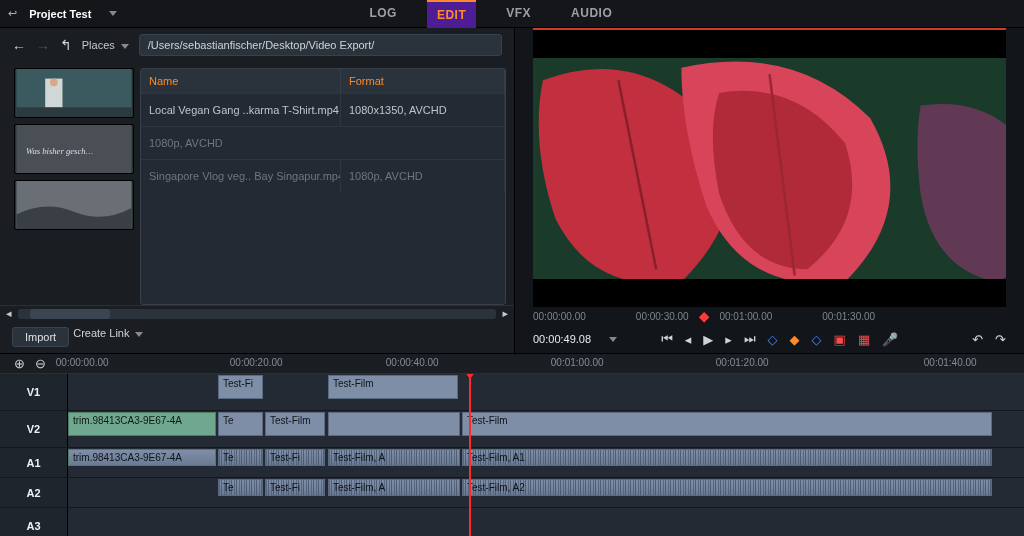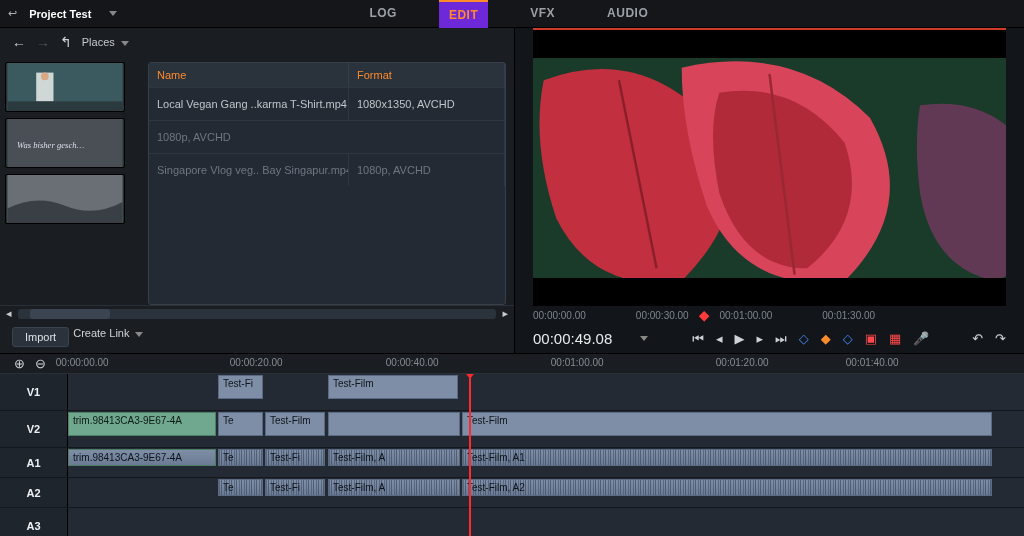--- a/index.html
+++ b/index.html
@@ -1,37 +1,37 @@
 <!DOCTYPE html>
 <html><head>
 <meta charset="utf-8">
 <style>
 html,body{margin:0;padding:0;width:1024px;height:536px;background:#1a1e23;color:#c5c9cc;font-family:Arial,Helvetica,sans-serif;font-size:11px;overflow:hidden}
 *{box-sizing:border-box}
 .topbar{height:28px;background:#141619;display:flex;align-items:center;padding:0 8px;gap:12px;border-bottom:1px solid #000}
 .icon-btn{display:inline-flex;align-items:center;justify-content:center;cursor:pointer;color:#aab0b6}
 .project{font-weight:bold;color:#fff}
 .tri-down{width:0;height:0;border-left:4px solid transparent;border-right:4px solid transparent;border-top:5px solid #888;display:inline-block;margin-left:6px}
-.toptabs{display:flex;gap:32px;margin-left:230px}
+.toptabs{display:flex;gap:20px;margin-left:230px}
 .toptab{color:#9aa0a6;font-size:12px;letter-spacing:0.5px;padding:6px 10px;cursor:pointer;font-weight:bold}
-.toptab.active{color:#ff8a2a;border-top:2px solid #ff8a2a;background:#6d28d9}
+.toptab.active{color:#ff8a2a;border-top:2px solid #ff8a2a;background:#4c1d95}
 .mid{display:flex;height:325px}
 .leftpane{width:515px;background:#1a1e23;display:flex;flex-direction:column;border-right:1px solid #000}
 .subtabs{display:flex;gap:18px;padding:6px 14px 0 80px;height:26px;border-bottom:1px solid #2a2f36}
 .subtab{color:#c5c9cc;font-size:11px;cursor:pointer;padding-bottom:4px}
 .subtab.active{color:#ff8a2a;border-bottom:2px solid #ff8a2a}
 .navrow{display:flex;align-items:center;gap:10px;padding:6px 12px}
 .navarrow{color:#555;font-size:14px}
 .navarrow.on{color:#cfd3d7}
 .pathbox{background:#2a323c;border:1px solid #38414d;border-radius:3px;padding:4px 8px;color:#cfd3d7;flex:1}
 .filearea{display:flex;flex:1;overflow:hidden}
-.thumbcol{width:140px;padding:6px 5px;display:flex;flex-direction:column;gap:6px}
+.thumbcol{width:140px;padding:6px 14px;display:flex;flex-direction:column;gap:6px}
 .thumb{width:120px;height:50px;background:#233;border:1px solid #000;border-radius:2px;position:relative;overflow:hidden}
 .thumb svg{width:100%;height:100%}
-.listcol{flex:1;background:#232a33;margin:6px 8px 0 8px;border:1px solid #373f4a;border-radius:3px;display:flex;flex-direction:column}
+.listcol{flex:1;background:#232a33;margin:6px 8px 0 0;border:1px solid #373f4a;border-radius:3px;display:flex;flex-direction:column}
 .hdr{display:flex;background:#2a323c;color:#ff8a2a;font-weight:normal;font-size:11px}
 .hdr>div{padding:6px 8px;border-right:1px solid #353d48}
 .row{display:flex;border-top:1px solid #2e3640}
 .row>div{padding:10px 8px;color:#bfc5ca;border-right:1px solid #2e3640;white-space:nowrap;overflow:hidden}
 .row.dim>div{color:#6d7681}
 .c1{width:200px}.c2{flex:1}
 .hscroll{height:16px;background:#1a1e23;border-top:1px solid #2a2f36;display:flex;align-items:center;padding:0 6px;justify-content:space-between}
 .scrolltrack{height:10px;background:#2a323c;border-radius:3px;flex:1;margin:0 6px;position:relative}
 .scrollthumb{position:absolute;left:12px;width:80px;height:10px;background:#3b4552;border-radius:3px}
 .btnrow{display:flex;gap:4px;padding:6px 12px}
@@ -41,21 +41,21 @@
 .viewerhdr{height:24px;display:flex;align-items:center;padding:0 16px;gap:10px}
 .redsq{width:14px;height:14px;background:#e03a3a}
 .vtitle{color:#5fa7ff;font-size:11px}
 .viewer{flex:1;margin:0 18px;background:#000;position:relative;border-top:2px solid #d23a2a}
 .viewer .bars{position:absolute;left:0;right:0;height:28px;background:#000}
 .viewer .bars.bot{bottom:0}
 .viewer svg{width:100%;height:100%}
 .timerow{height:18px;display:flex;align-items:center;color:#7e868f;font-size:10px;padding:0 18px;gap:50px}
 .timerow .diamond{color:#ff3a3a;font-size:14px;margin:0 -40px}
 .ctrls{display:flex;align-items:center;gap:12px;padding:6px 18px}
-.tc{color:#e8ebee;font-size:15px;margin-right:10px}
+.tc{color:#e8ebee;font-size:11px;}
 .cicon{color:#cfd3d7;font-size:13px;cursor:pointer}
 .cicon.orange{color:#ff8a2a}
 .cicon.blue{color:#4a8aff}
 .cicon.red{color:#ff4a4a}
 .timeline{height:183px;border-top:1px solid #000;background:#1a1e23;display:flex;flex-direction:column}
 .tl-hdr{display:flex;align-items:center;height:20px;padding-left:14px;gap:10px;border-bottom:1px solid #2a2f36}
 .ruler{flex:1;position:relative;height:20px;color:#868c93;font-size:10px}
 .ruler .tick{position:absolute;top:3px}
 .playhead{position:absolute;top:0;bottom:0;width:2px;background:#ff2a2a;z-index:50}
 .playhead::before{content:"";position:absolute;top:-3px;left:-5px;width:0;height:0;border-left:6px solid transparent;border-right:6px solid transparent;border-top:8px solid #ff2a2a}
@@ -84,20 +84,21 @@
   </div>
 </div>
 
 <div class="mid">
   <div class="leftpane">
     <div class="navrow">
       <span class="navarrow on">←</span>
       <span class="navarrow">→</span>
       <span class="navarrow on">↰</span>
       <span><span>Places</span><span class="tri-down"></span></span>
+      <div class="pathbox">/Users/sebastianfischer/Desktop/Video Export/</div>
     </div>
     <div class="filearea">
       <div class="thumbcol">
         <div class="thumb"><svg viewBox="0 0 120 50">
               <rect width="120" height="50" fill="#3a5a5f"></rect>
               <rect x="30" y="10" width="18" height="30" fill="#cfd8d6"></rect>
               <circle cx="39" cy="14" r="4" fill="#d9a985"></circle>
               <rect x="0" y="40" width="120" height="10" fill="#2a3a3f"></rect>
             </svg></div>
         <div class="thumb"><svg viewBox="0 0 120 50">
@@ -186,21 +187,21 @@
 <div class="timeline">
   <div class="tl-hdr">
     <span class="cicon">⊕</span>
     <span class="cicon">⊖</span>
     <div class="ruler">
       <span class="tick" style="left:0px">00:00:00.00</span>
       <span class="tick" style="left:174px">00:00:20.00</span>
       <span class="tick" style="left:330px">00:00:40.00</span>
       <span class="tick" style="left:495px">00:01:00.00</span>
       <span class="tick" style="left:660px">00:01:20.00</span>
-      <span class="tick" style="left:790px">00:01:40.00</span>
+      <span class="tick" style="left:868px">00:01:40.00</span>
     </div>
   </div>
   <div class="tracks">
     <div class="playhead" style="left:469px"></div>
     <div class="trk">
       <div class="trk-lbl">V1</div>
       <div class="trk-body" id="trk-v1">
           <div class="clip" style="left: 150px; width: 45px;"><span style="position: relative;">Test-Fi</span></div>
           <div class="clip" style="left: 260px; width: 130px;"><span style="position: relative;">Test-Film</span></div>
         </div>

